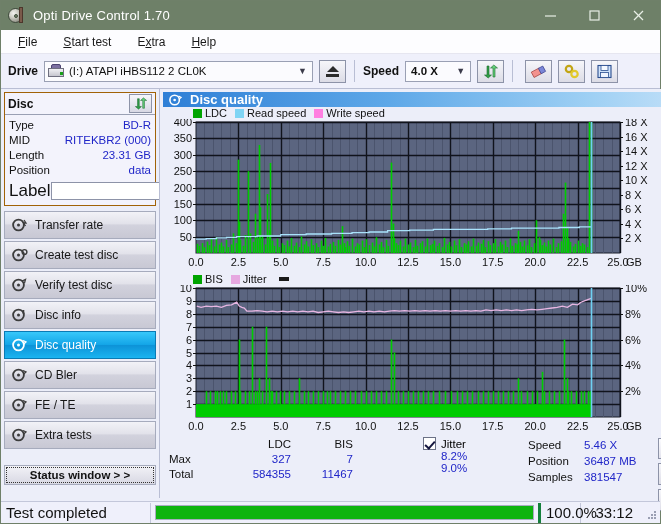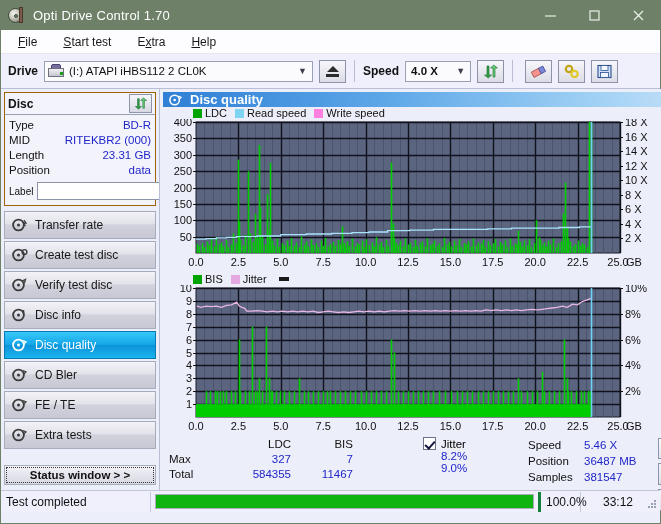--- a/index.html
+++ b/index.html
@@ -139,21 +139,21 @@
     margin-left: auto; width: 23px; height: 19px;
     background: linear-gradient(#f6f6fa,#d8d8e4);
     border: 1px solid #8d93a8;
     display: flex; align-items: center; justify-content: center;
   }
   .disc-rows { padding: 3px 4px 4px 4px; }
   .drow { display: flex; justify-content: space-between; line-height: 15px; font-size: 11.5px; }
   .drow .k { color: #111; }
   .drow .v { color: #2026c8; }
   .label-row { display: flex; align-items: center; margin-top: 3px; gap: 4px; }
-  .label-row .k { width: 38px; font-size: 10px; color: #111; }
+  .label-row .k { width: 38px; font-size: 17px; color: #111; }
   .label-input {
     flex: 1; height: 18px; background: #ffffff; border: 1px solid #8d93a8;
   }
   .label-row .cdbtn {
     width: 21px; height: 20px; background: linear-gradient(#f6f6fa,#d8d8e4);
     border: 1px solid #8d93a8; display: flex; align-items: center; justify-content: center;
   }
   .cd-glyph {
     width: 13px; height: 13px; border-radius: 50%;
     background: radial-gradient(circle at 40% 35%, #fbf6b0 0%, #e2d75c 45%, #b5a829 100%);
@@ -252,26 +252,26 @@
   .act-btn {
     width: 93px; height: 22px;
     background: linear-gradient(#f7f7fb,#dedee8);
     border: 1px solid #8d93a8;
     display: flex; align-items: center; justify-content: center;
     font-size: 12px; color: #111; margin-bottom: 4px;
   }
 
   
   .statusbar {
-    position: absolute; left: 0; bottom: 11px;
+    position: absolute; left: 0; bottom: 0;
     width: 659px; height: 22px;
     background: #eff0fb;
     border-top: 1px solid #c3c7da;
     display: flex; align-items: center;
-    font-size: 12px; color: #111;
+    font-size: 15px; color: #111;
   }
   .sb-cell { height: 20px; display: flex; align-items: center; padding: 0 5px; }
   .sb-msg { width: 150px; border-right: 1px solid #c3c7da; }
   .sb-prog { flex: 1; padding: 0 4px; }
   .prog-outer {
     height: 15px; width: 100%; background: #e8e8ef; border: 1px solid #a8adc0;
   }
   .prog-inner { height: 100%; background: #0fb40f; }
   .sb-pct { width: 43px; border-left: 3px solid #15803d; border-right: 1px solid #c3c7da; }
   .sb-time { width: 62px; justify-content: flex-end; padding-right: 10px; }

